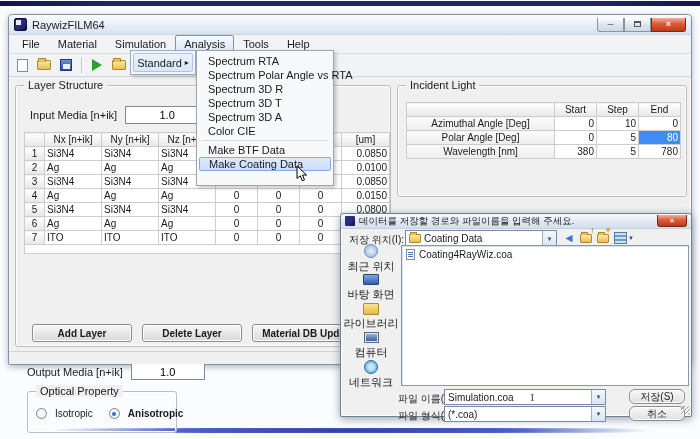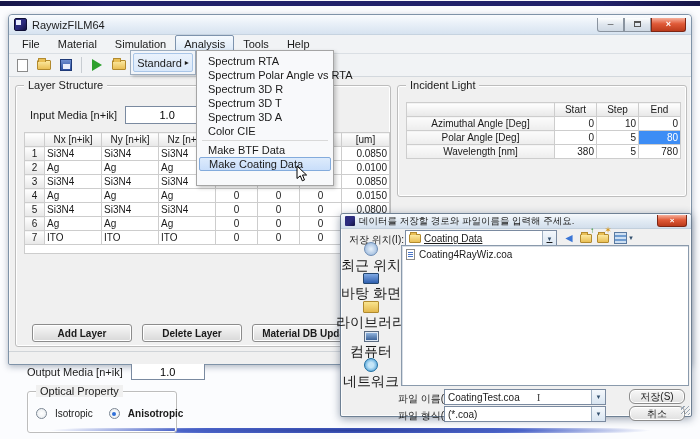--- a/index.html
+++ b/index.html
@@ -121,21 +121,21 @@
   .d-ico { height:16px; display:flex; align-items:center; justify-content:center; position:relative; }
   .back-glyph { color:#3b76d6; font-size:12px; line-height:12px; }
   .over-arrow { position:absolute; right:-2px; top:-4px; font-size:8px; color:#2c8a2c; font-weight:bold; }
   .over-star { position:absolute; right:-3px; top:-5px; font-size:9px; color:#d79a21; }
   .i-view { width:13px; height:12px; border:1px solid #5a7aa0;
     background:repeating-linear-gradient(#cfe0f2 0 2px,#6f9cd0 2px 4px); }
   .dd-small { font-size:6px; color:#33506e; margin-left:1px; }
 
   #places { position:absolute; left:2px; top:30px; width:56px; }
   .place { height:29px; display:flex; flex-direction:column; align-items:center; justify-content:center; gap:1px; }
-  .place .plabel { font-size:14px; color:#1a1a1a; white-space:nowrap; }
+  .place .plabel { font-size:11px; color:#1a1a1a; white-space:nowrap; }
   .pl-icon { position:relative; width:20px; height:16px; display:flex; align-items:center; justify-content:center; }
   .ic-recent { width:14px; height:14px; border-radius:50%; background:radial-gradient(#e8f1fa,#8fb0d8); border:1px solid #6c8cb5; }
   .ic-desktop { width:16px; height:11px; background:linear-gradient(#7fa9e4,#2f5fae); border:1px solid #24466f; border-radius:1px; }
   .ic-lib { width:16px; height:12px; background:linear-gradient(#f9e48e,#e4b94e); border:1px solid #b08a2e; border-radius:1px; }
   .ic-comp { width:15px; height:11px; background:#dfe9f5; border:1px solid #5a6b80; padding:1px; }
   .ic-comp::after { content:""; display:block; width:100%; height:100%; background:linear-gradient(#8fb3dd,#3c6399); }
   .ic-net { width:14px; height:14px; border-radius:50%; background:radial-gradient(#c5e6f8 30%,#2f8fd0); border:1px solid #1f6ea0; }
 
   #filelist { position:absolute; left:60px; top:31px; width:288px; height:141px; background:#fff;
     border:1px solid #8a9aac; box-shadow:inset 1px 1px 0 #d8dee5; padding:3px 4px; }
@@ -404,21 +404,21 @@
 <div id="dlg">
   <div id="dlg-titlebar">
     <div class="dlg-ico"></div>
     <span id="dlg-title">데이터를 저장할 경로와 파일이름을 입력해 주세요.</span>
     <div id="dlg-close">
         <span>×</span>
       </div>
   </div>
 
   <span class="dlg-row-label" style="left:8px; top:19px;">저장 위치(I):</span>
-  <div class="combo" style="left:64px; top:16px; width:152px; height:17px;text-decoration:underline;">
+  <div class="combo" style="left:64px; top:16px; width:152px; height:17px;">
     <span class="mini-folder"></span>
     <span>Coating Data</span>
     <span class="arrowbtn">▼</span>
   </div>
 
   <div id="dlg-toolbar">
     <div class="d-ico">
         <span class="back-glyph">◄</span>
       </div>
     <div class="d-ico">
@@ -470,21 +470,21 @@
 
   <div id="filelist">
     <div class="file-item">
       <span class="file-ico"></span>
       <span>Coating4RayWiz.coa</span>
     </div>
   </div>
 
   <span class="dlg-row-label" style="left:57px; top:178px;">파일 이름(N):</span>
   <div class="combo" style="left:103px; top:175px; width:162px; height:16px;">
-    <span>CoatingTest.coa</span>
+    <span>Simulation.coa</span>
     <span class="text-cursor">I</span>
     <span class="arrowbtn">▼</span>
   </div>
   <div class="dlg-btn" style="left:288px; top:175px;">저장(S)</div>
 
   <span class="dlg-row-label" style="left:57px; top:195px;">파일 형식(T):</span>
   <div class="combo" style="left:103px; top:192px; width:162px; height:16px;">
     <span>(*.coa)</span>
     <span class="arrowbtn">▼</span>
   </div>

